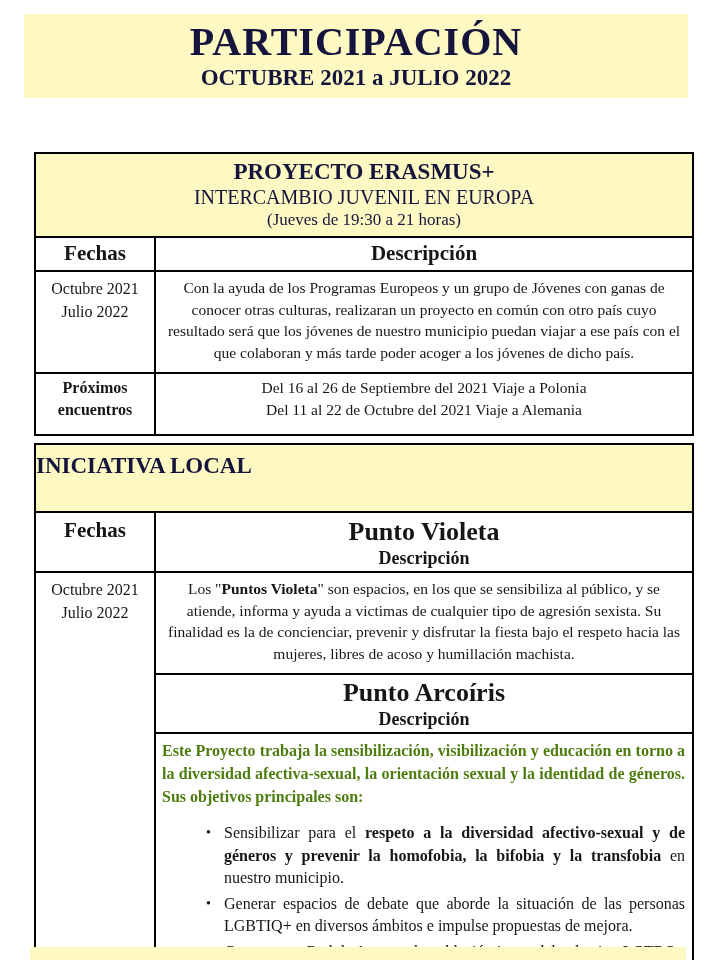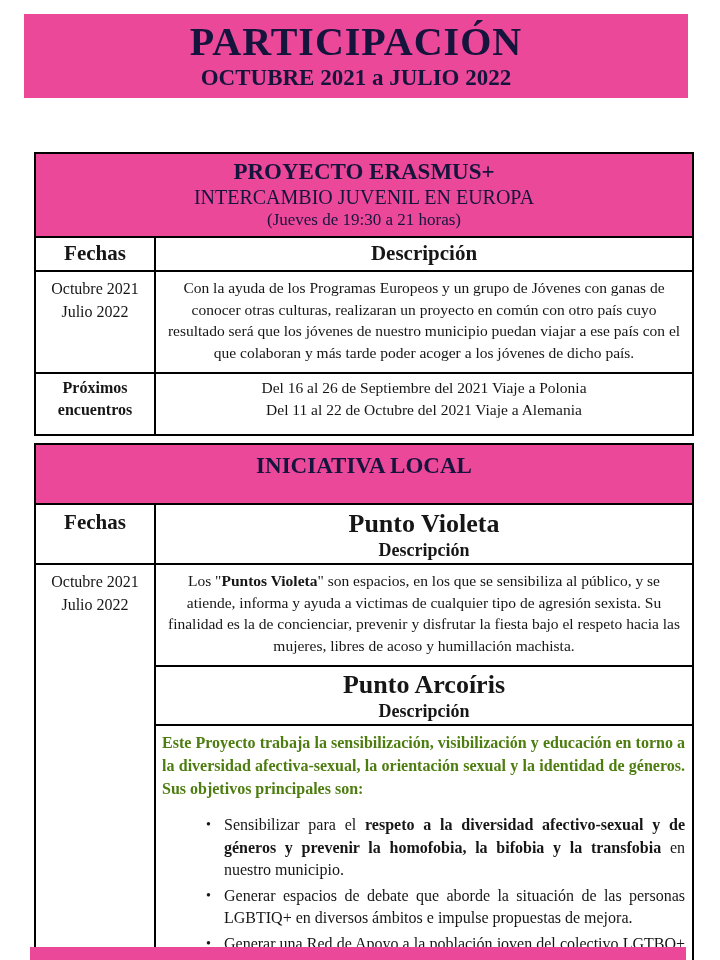--- a/index.html
+++ b/index.html
@@ -4,21 +4,21 @@
 <style>
   html,body{margin:0;padding:0;}
   body{
     width:720px;height:960px;
     background:#ffffff;
     font-family:"Liberation Serif", serif;
     color:#161616;
     position:relative;
     overflow:hidden;
   }
-  .accent-bg{background:#ec4899;}
+  .accent-bg{background:#fef9c3;}
 
   
   .main-header{
     position:absolute;left:24px;top:14px;width:664px;height:84px;
     text-align:center;
   }
   .main-title{
     font-size:40px;font-weight:bold;letter-spacing:1px;
     color:#14143c;padding-top:6px;line-height:44px;
   }
@@ -53,21 +53,21 @@
   .desc-cell{
     text-align:center;font-size:15.5px;line-height:21.5px;
     padding:5px 9px 9px 9px;
   }
   #t1-row1 .desc-cell{min-height:81px;}
   .bold{font-weight:bold;}
 
   
   #table2{top:443px;}
   .t2-head{
-    height:58px;text-align:center;color:#14143c;
+    height:66px;text-align:left;color:#14143c;
   }
   .t2-title{font-size:23px;font-weight:bold;padding-top:7px;line-height:27px;}
   .sub-head{
     text-align:center;
   }
   .punto-title{font-size:26px;font-weight:bold;line-height:31px;padding-top:3px;}
   .punto-desc{font-size:18px;font-weight:bold;line-height:22px;padding-bottom:2px;}
   .fechas2{font-size:21px;font-weight:bold;text-align:center;padding-top:5px;}
   .merge-left{grid-row:1 / span 3;grid-column:1;}
   .bg-r1{grid-column:2;min-height:92px;box-sizing:border-box;}

